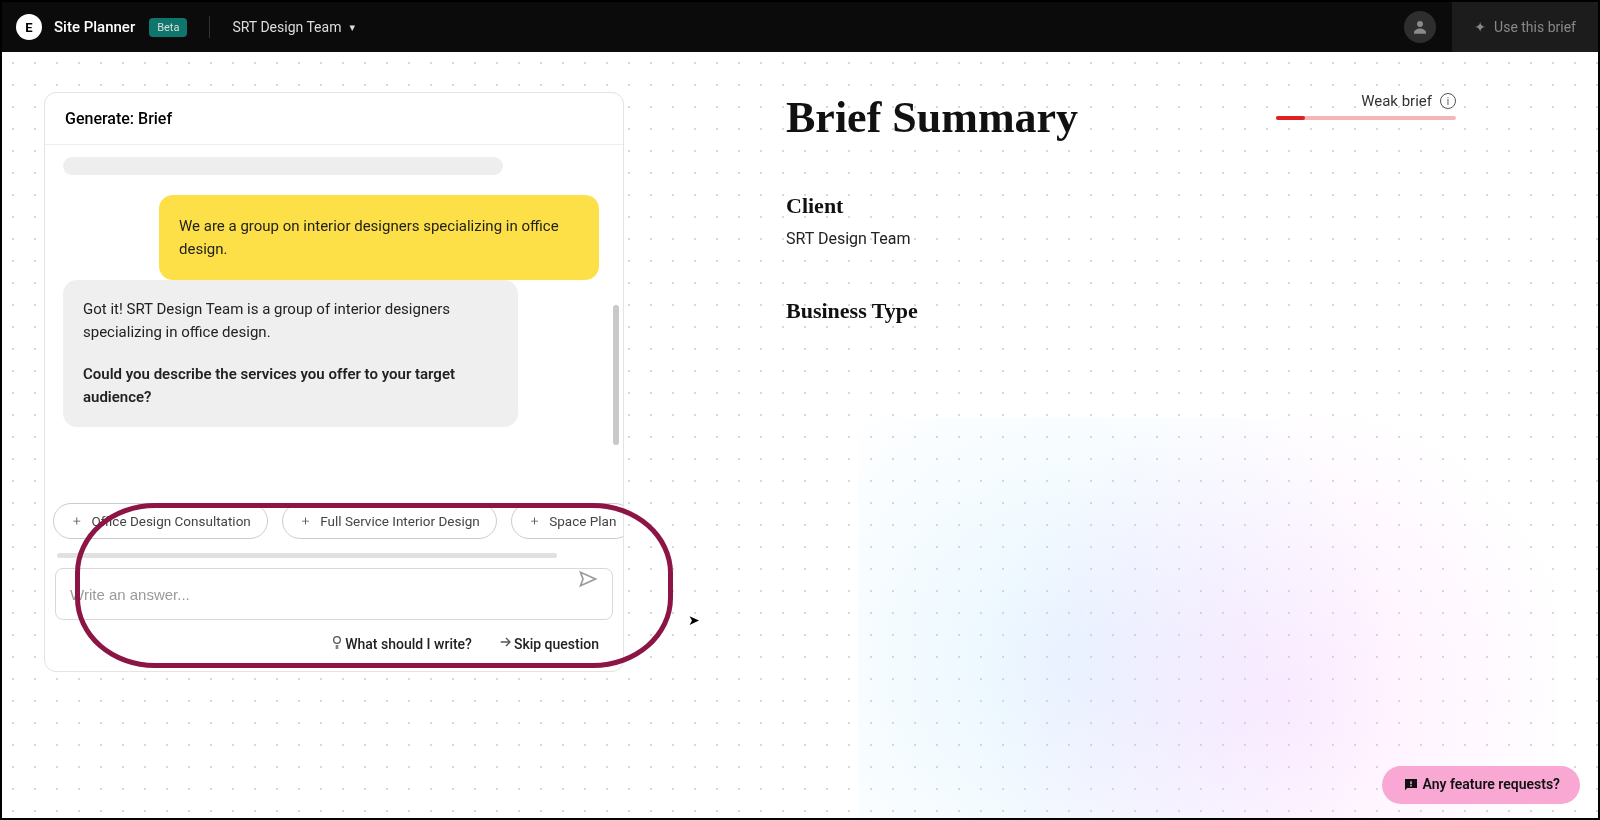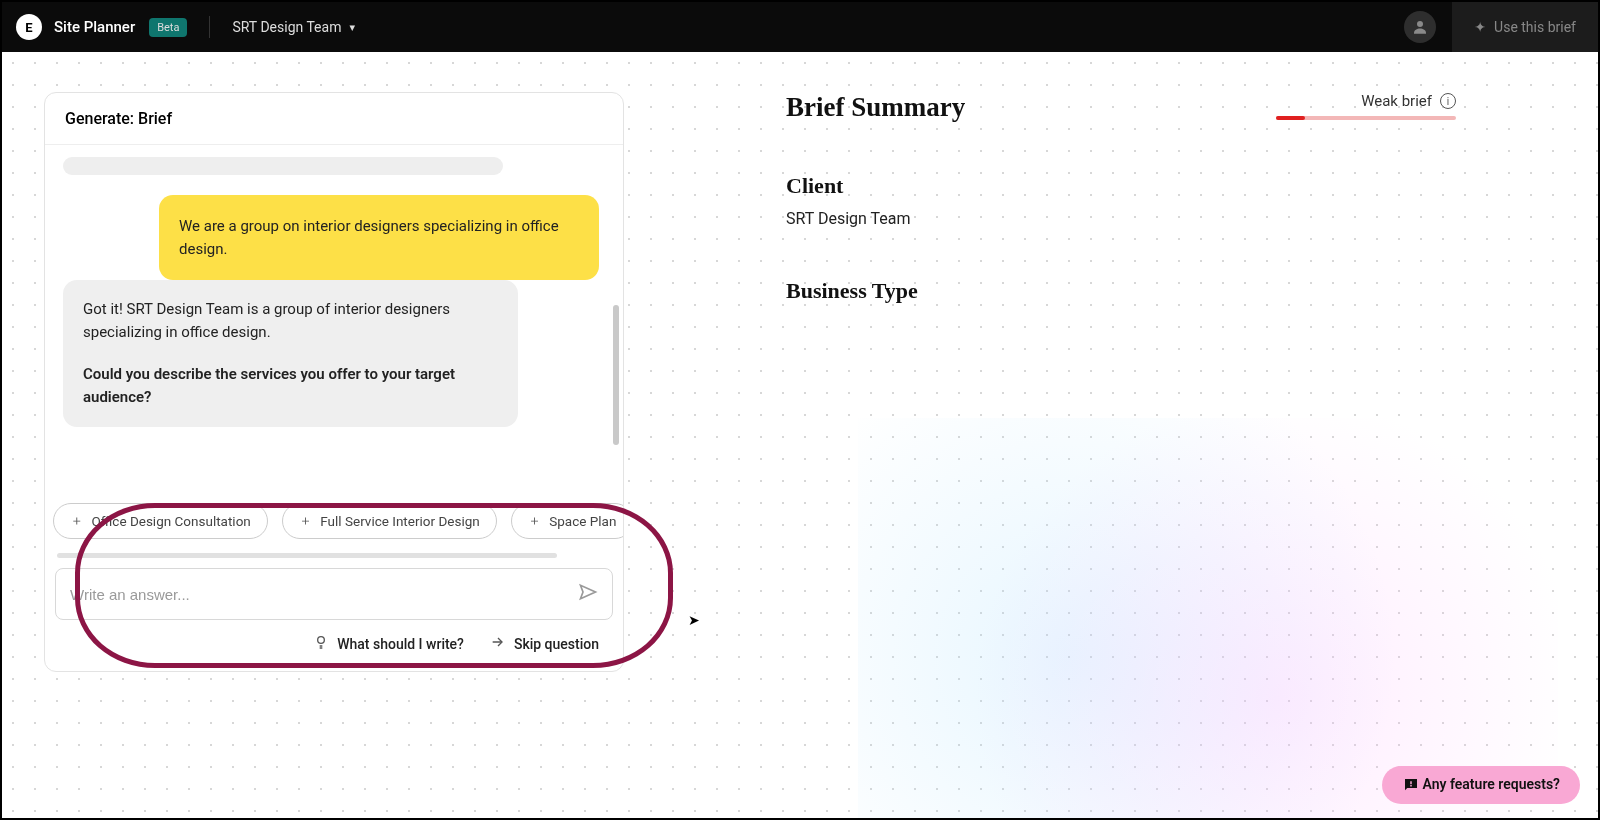--- a/index.html
+++ b/index.html
@@ -107,51 +107,51 @@
     padding:8px 16px; font-size:13.5px; color:#444; background:#fff;
     cursor:pointer; flex-shrink:0;
   }
   .chip .plus { font-weight:400; color:#555; }
 
   .h-scroll { height:5px; background:#e1e1e1; border-radius:3px; margin:6px 12px 10px 12px; width:500px; }
 
   
   .input-row {
     border:1px solid #d8d8d8; border-radius:8px; margin:0 10px 0 10px;
-    height:52px; display:flex; align-items:center; padding:0 14px;
+    height:52px; display:flex; padding:0 14px;
     background:#fff;
   }
   .input-row input {
     flex:1; border:none; outline:none; font-size:15px; color:#333;
   }
   .input-row input::placeholder { color:#9a9a9a; }
   .send-icon { color:#9a9a9a; cursor:pointer; }
 
   
   .highlight-oval {
     position:absolute; left:30px; top:410px; width:598px; height:165px;
     border:5px solid #8c1545; border-radius:80px/70px;
     pointer-events:none;
   }
 
   .panel-footer {
     display:flex; gap:26px; justify-content:flex-end;
     padding:14px 24px 18px 24px; font-size:14px; color:#222;
   }
-  .foot-link { display:flex; align-items:center; gap:8px; cursor:pointer; font-weight:500; }
+  .foot-link { display:flex; align-items:center; cursor:pointer; font-weight:500; }
   .foot-link svg, .foot-link .ic { color:#555; }
 
   
   .summary {
     position:absolute; left:784px; top:40px; width:670px;
   }
   .summary-top { display:flex; align-items:flex-start; justify-content:space-between; }
   .summary-title {
     font-family: Georgia, "Times New Roman", serif;
-    font-size:27px; font-weight:700; color:#111;
+    font-size:44px; font-weight:700; color:#111;
   }
   .strength { text-align:right; }
   .strength-label { font-size:15px; color:#333; display:flex; align-items:center; gap:8px; justify-content:flex-end; margin-bottom:6px;text-align:center;}
   .info-circ {
     width:16px;height:16px;border:1.5px solid #555;border-radius:50%;
     display:inline-flex;align-items:center;justify-content:center;font-size:10px;color:#555;
   }
   .strength-bar { width:180px; height:4px; background:#f3b7b7; border-radius:2px; position:relative; }
   .strength-fill { position:absolute; left:0; top:0; height:100%; width:16%; background:#e02020; border-radius:2px; }
 

